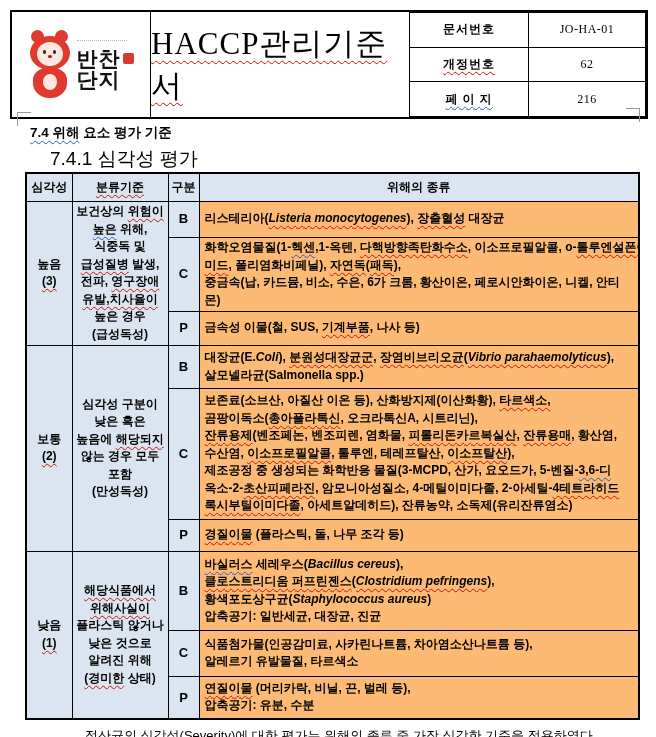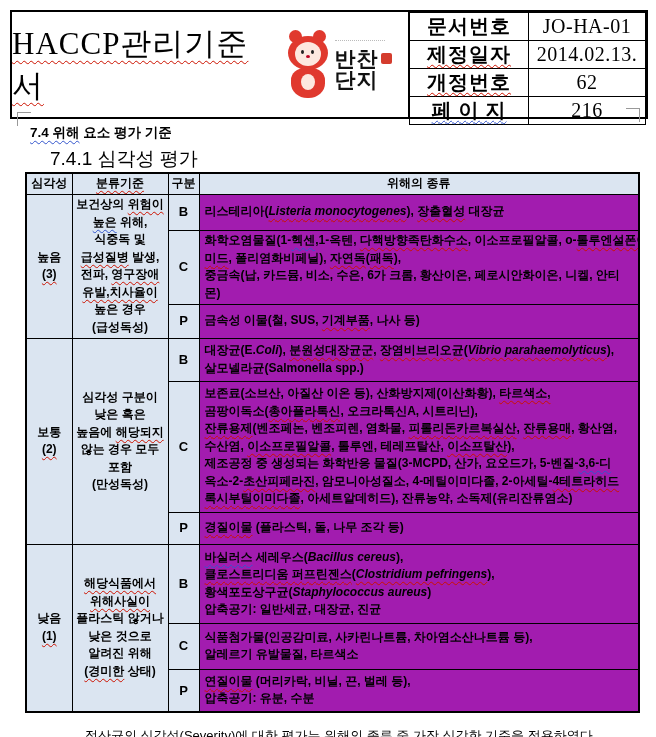--- a/index.html
+++ b/index.html
@@ -24,21 +24,21 @@
   .brand{display:flex;flex-direction:column;line-height:1;}
   .brand .tiny{height:5px;margin-bottom:2px;border-top:1px dotted #bbb;width:50px;}
   .brand .b1,.brand .b2{font-weight:bold;font-size:21px;letter-spacing:1px;color:#111;}
   .brand .row1{display:flex;align-items:center;gap:2px;}
   .seal{width:11px;height:11px;background:#d43c2d;border-radius:2px;display:inline-block;}
   #title-cell{flex:1;display:flex;align-items:center;justify-content:center;}
   #doc-title{font-family:"Liberation Serif","DejaVu Serif",serif;font-size:31px;font-weight:500;
              letter-spacing:1px;text-decoration:underline wavy #cc1100 1px;text-underline-offset:6px;}
   #doc-info{width:237px;border-left:1px solid #000;border-collapse:collapse;table-layout:fixed;}
   #doc-info td{border:1px solid #000;font-family:"Liberation Serif","DejaVu Serif",serif;
-               font-size:20px;text-align:center;vertical-align:middle;padding:0;}
+               font-size:12px;text-align:center;vertical-align:middle;padding:0;}
   #doc-info td.lbl{width:118px;font-weight:bold;letter-spacing:1px;}
   #doc-info td.val{letter-spacing:0.5px;}
 
   
   .r{text-decoration:underline wavy #cc1100 1px;text-underline-offset:3px;}
   .b{text-decoration:underline wavy #3355cc 1px;text-underline-offset:3px;}
   .i{font-style:italic;}
   .ir{font-style:italic;text-decoration:underline wavy #cc1100 1px;text-underline-offset:3px;}
 
   
@@ -50,37 +50,34 @@
   #sec-heading{position:absolute;left:30px;top:124px;font-size:13.5px;font-weight:bold;}
   #sec-sub{position:absolute;left:50px;top:146px;font-size:19px;}
 
   
   #risk-table{position:absolute;left:25px;top:172px;width:615px;border-collapse:collapse;table-layout:fixed;}
   #risk-table th,#risk-table td{border:1px solid #000;padding:1px 3px;font-size:12px;font-weight:600;
                                 vertical-align:middle;overflow:hidden;}
   #risk-table{border:2px solid #000;}
   #risk-table th{background:#dbe5f1;text-align:center;font-weight:600;}
   #risk-table td.cc{background:#dbe5f1;text-align:center;}
-  #risk-table td.cl{background:#a21caf;text-align:left;padding-left:5px;}
+  #risk-table td.cl{background:#fdba74;text-align:left;padding-left:5px;}
   #risk-table .ln{line-height:17.5px;white-space:nowrap;}
-  #risk-table thead tr{height:21px;}
+  #risk-table thead tr{height:28px;}
   #risk-table td.cat{font-size:13px;}
 
   
   #footer-note{position:absolute;left:85px;top:727px;font-size:13px;white-space:nowrap;}
 </style>
 </head>
 <body>
 
 <div id="page">
 
   <div id="header-box">
-    <div id="title-cell">
-      <span id="doc-title">HACCP관리기준서</span>
-    </div>
     <div id="logo-cell">
       <div class="logo-wrap">
         <div class="mascot">
           <div class="ear l"></div>
             <div class="ear r"></div>
           <div class="head"></div>
             <div class="face"></div>
           <div class="eye l"></div>
             <div class="eye r"></div>
             <div class="nose"></div>
@@ -90,29 +87,28 @@
         <div class="brand">
           <div class="tiny"></div>
           <div class="row1">
               <span class="b1">반찬</span>
               <span class="seal"></span>
             </div>
           <span class="b2">단지</span>
         </div>
       </div>
     </div>
+    <div id="title-cell">
+      <span id="doc-title">HACCP관리기준서</span>
+    </div>
     <table id="doc-info">
       <tbody>
         <tr>
           <td class="lbl"><span>문서번호</span></td>
           <td class="val">JO-HA-01</td>
-        </tr>
-        <tr>
-          <td class="lbl"><span class="r">제정일자</span></td>
-          <td class="val">2014.02.13.</td>
         </tr>
         <tr>
           <td class="lbl"><span class="r">개정번호</span></td>
           <td class="val">62</td>
         </tr>
         <tr>
           <td class="lbl"><span class="b">페 이 지</span></td>
           <td class="val">216</td>
         </tr>
       </tbody>

